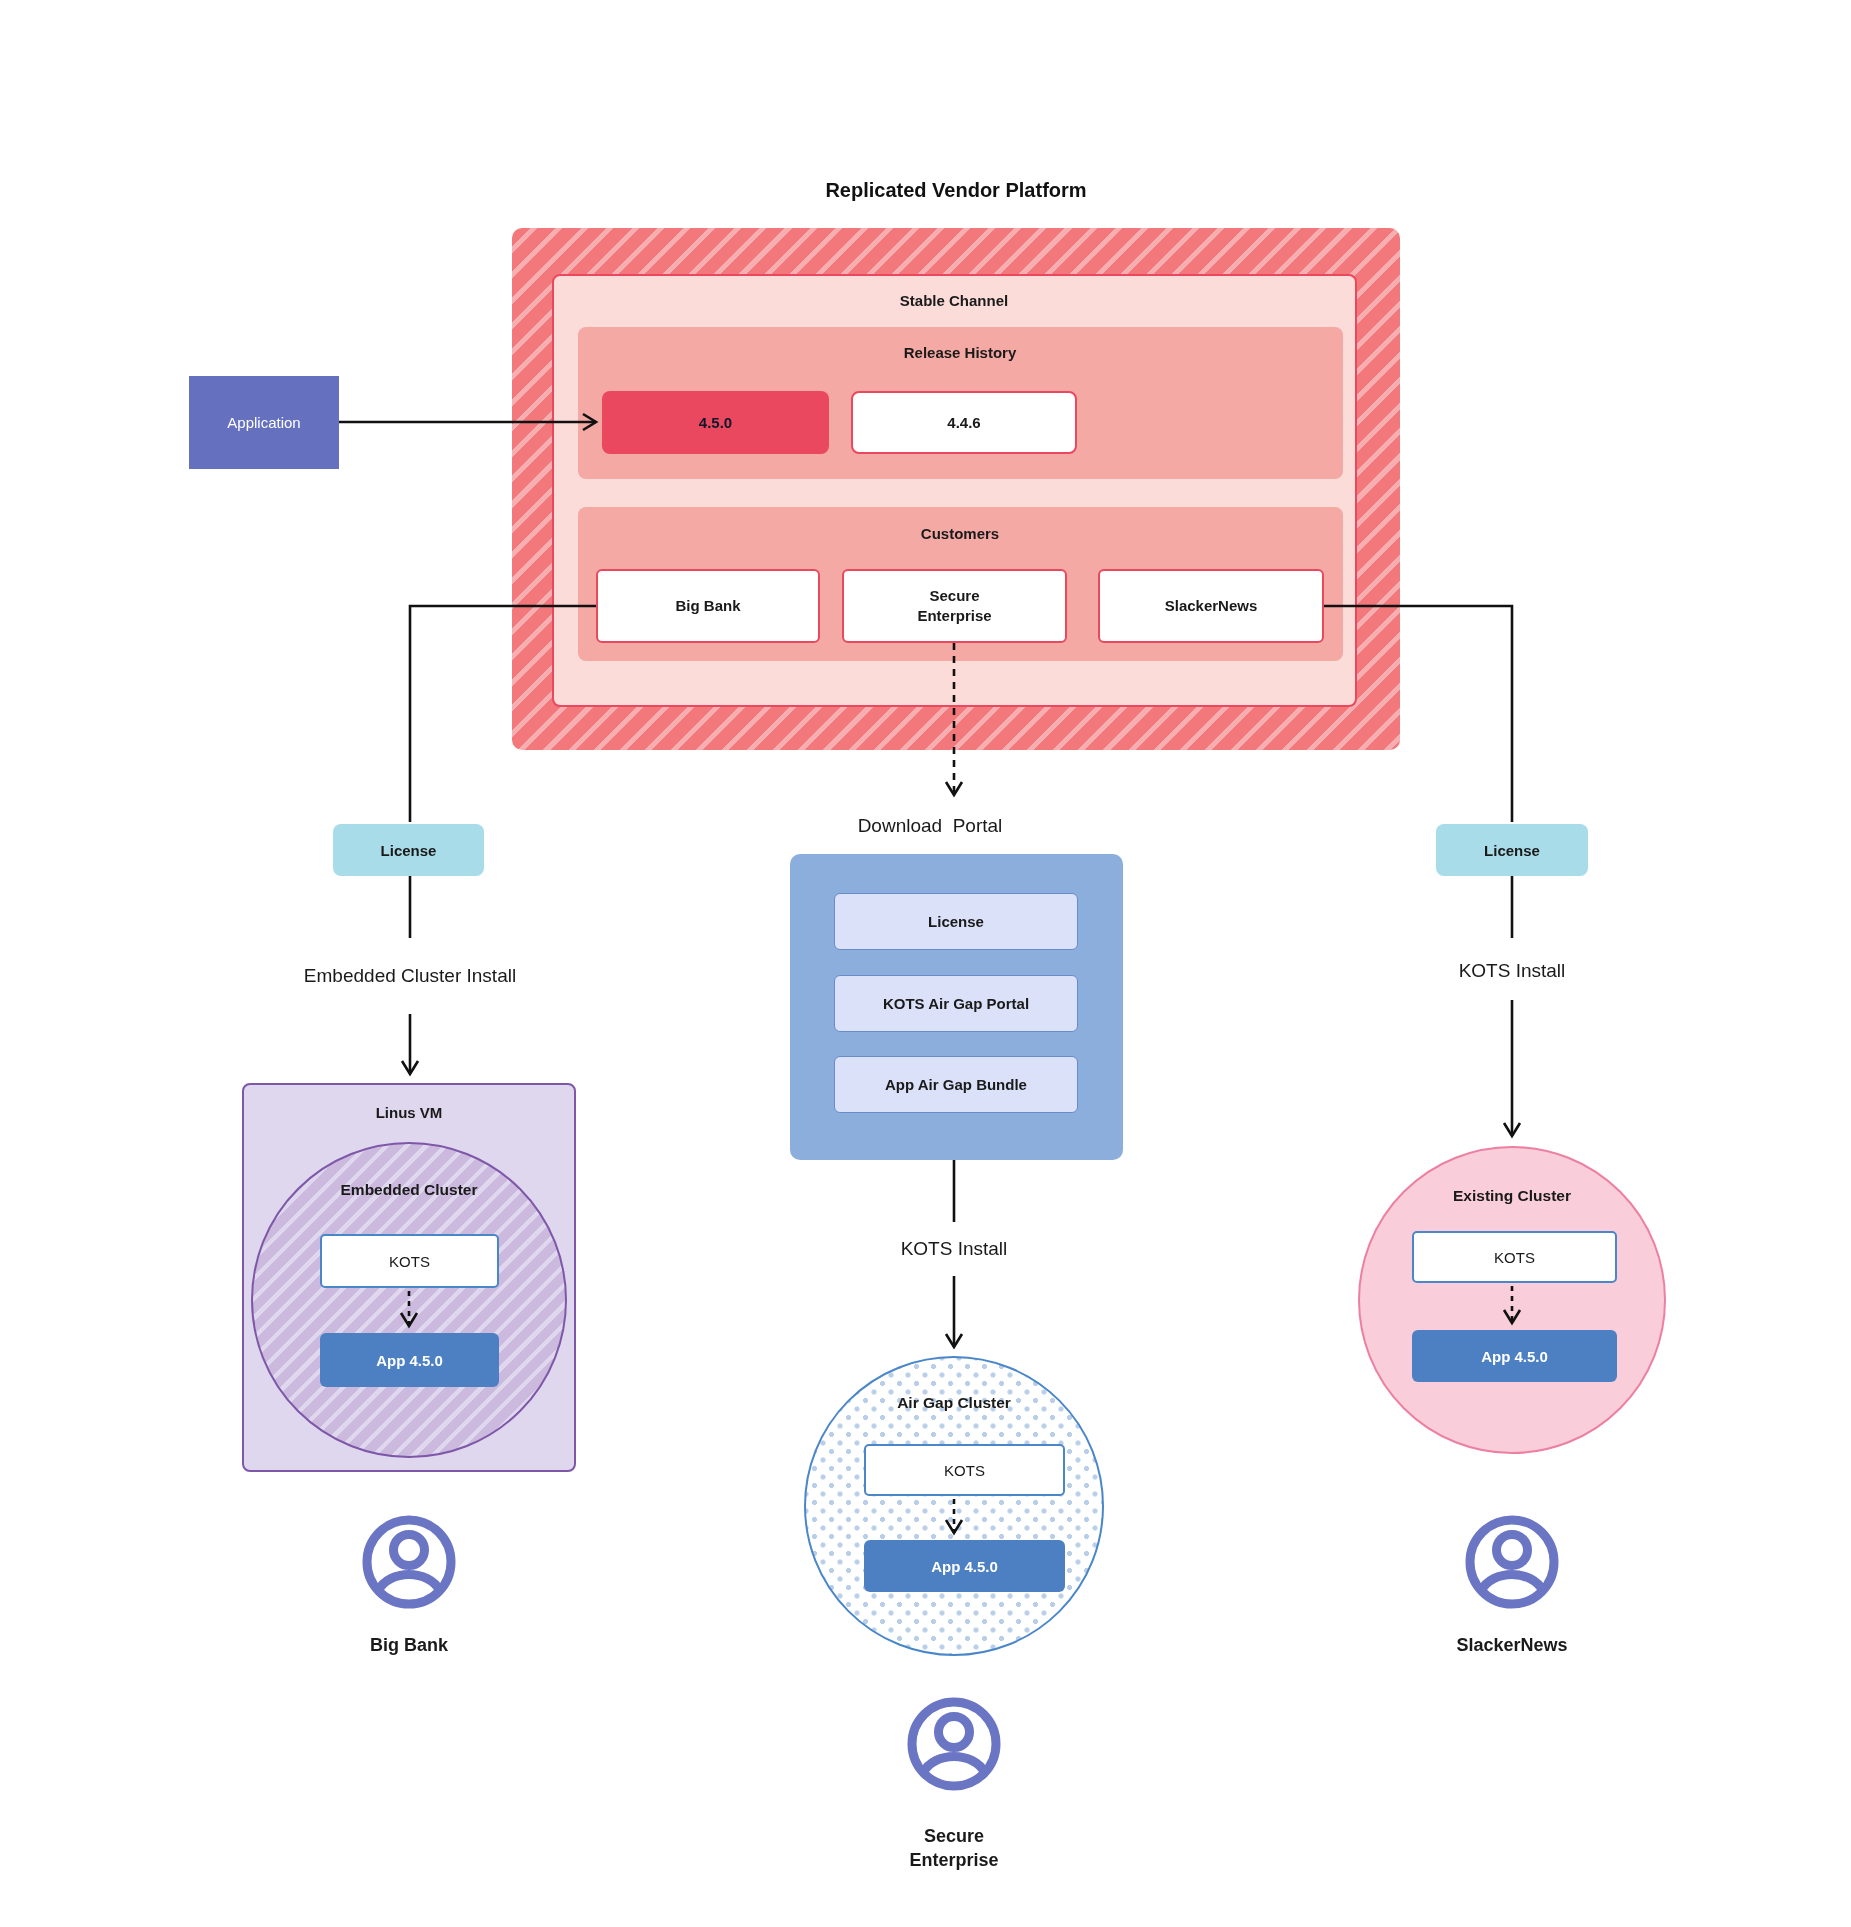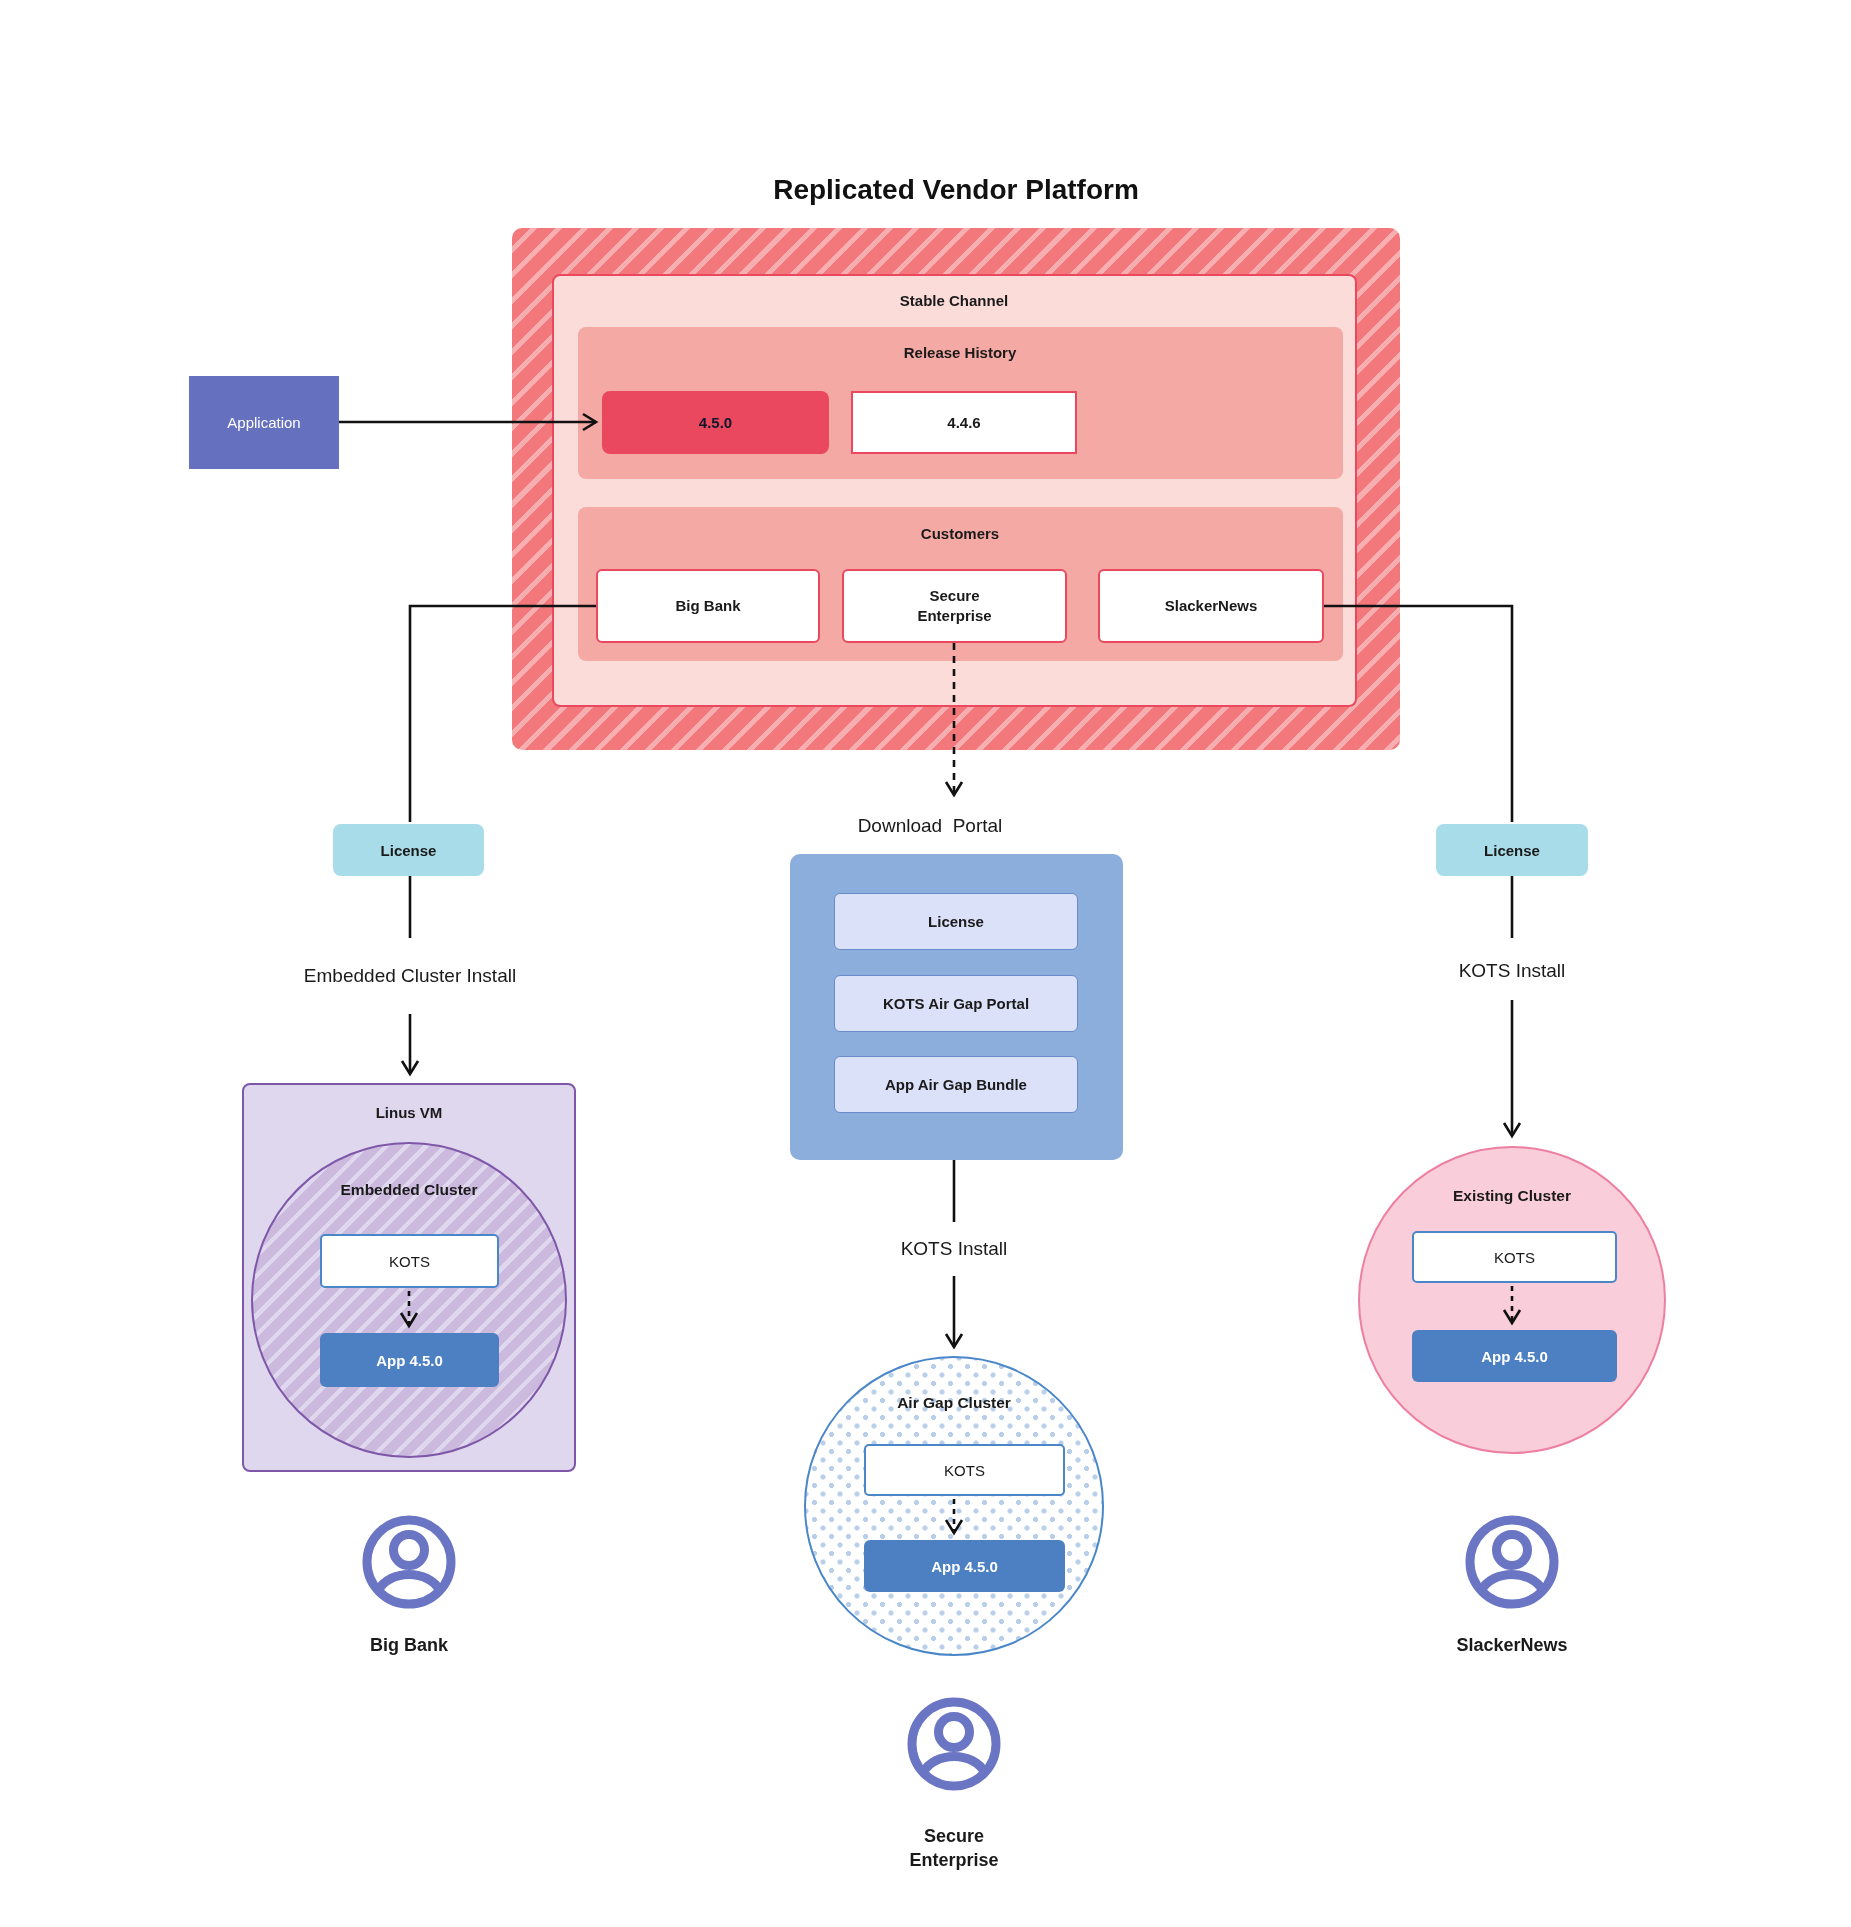--- a/index.html
+++ b/index.html
@@ -25,32 +25,32 @@
     --ink:#1a1a1a;
   }
   html,body{margin:0;padding:0;background:#ffffff;}
   .canvas{
     position:relative;width:1851px;height:1927px;background:#ffffff;
     font-family:"Liberation Sans", sans-serif;color:var(--ink);
     overflow:hidden;
   }
   .abs{position:absolute;box-sizing:border-box;}
   .flexc{display:flex;align-items:center;justify-content:center;text-align:center;}
-  .title{font-size:28px;font-weight:600;color:#111;}
+  .title{font-size:20px;font-weight:600;color:#111;}
   .section-label{font-size:15px;font-weight:600;}
   .hatch-red{
     background:repeating-linear-gradient(135deg,var(--hatch_dark) 0 13px,var(--hatch_light) 13px 18px);
     border-radius:10px;
   }
   .stable{
     background:var(--channel_bg);border:2px solid var(--accent_red);border-radius:8px;
   }
   .band{background:var(--band_bg);border-radius:8px;}
   .release-current{background:var(--accent_red);border-radius:8px;color:#0f172a;font-size:15px;font-weight:600;}
-  .release-prev{background:#fff;border:2px solid var(--accent_red);border-radius:0;font-size:15px;font-weight:600;}
+  .release-prev{background:#fff;border:2px solid var(--accent_red);border-radius:8px;font-size:15px;font-weight:600;}
   .cust-box{background:#fff;border:2px solid var(--accent_red);border-radius:6px;font-size:15px;font-weight:600;line-height:1.35;}
   .application{background:var(--application_purple);border-radius:0;color:#fff;font-size:15px;font-weight:400;}
   .license{background:var(--license_cyan);border-radius:8px;font-size:15px;font-weight:600;}
   .install-label{font-size:19px;font-weight:400;line-height:1.4;}
   .portal-title{font-size:19px;font-weight:400;white-space:pre;}
   .portal{background:var(--portal_blue);border-radius:10px;}
   .portal-item{background:var(--portal_item_bg);border:1.5px solid var(--portal_item_border);border-radius:6px;font-size:15px;font-weight:600;}
   .vm{background:var(--vm_bg);border:2px solid var(--vm_border);border-radius:8px;}
   .vm-label{font-size:15px;font-weight:600;}
   .circle{border-radius:50%;}

